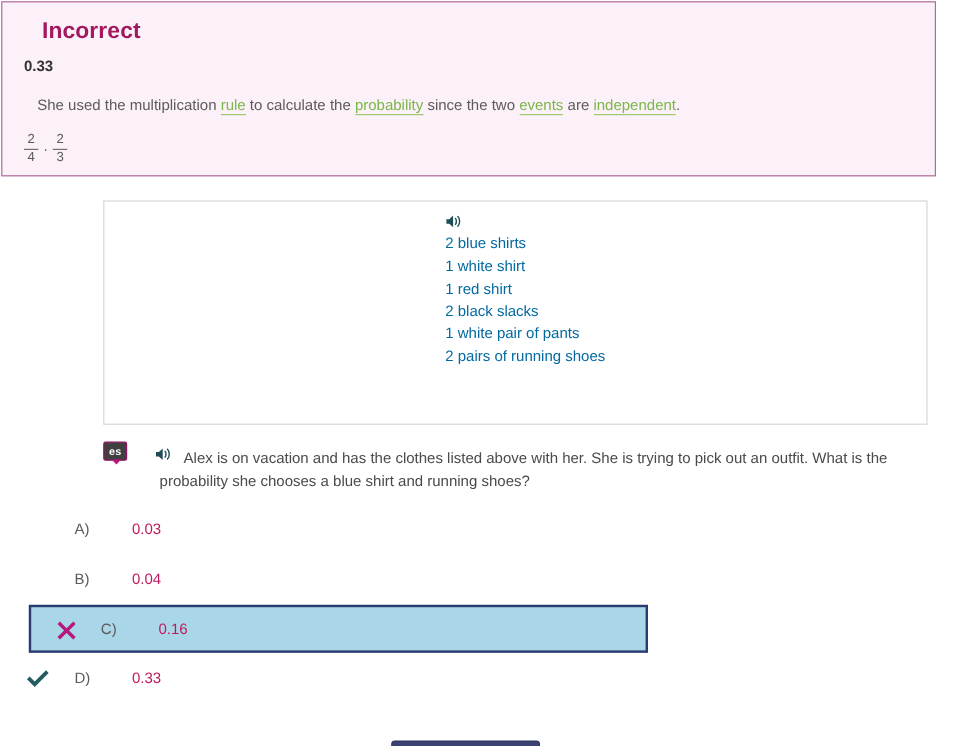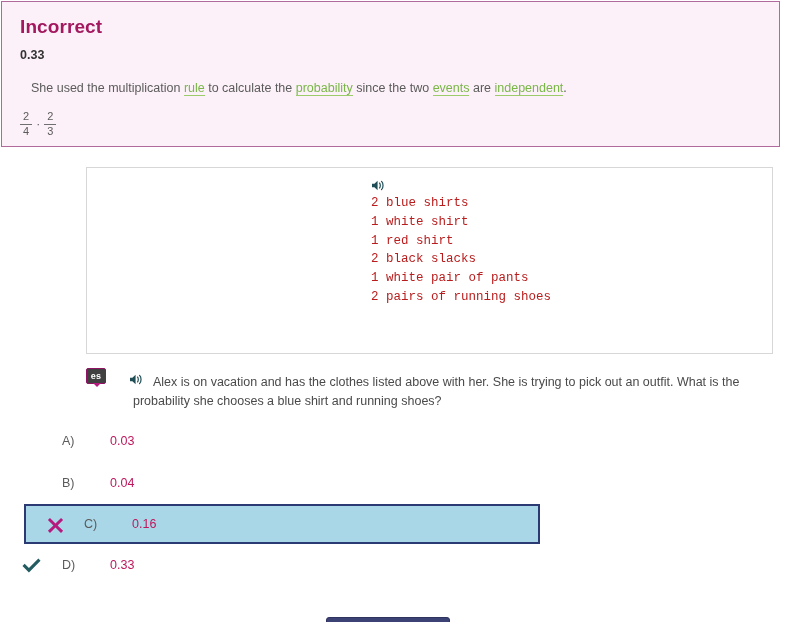--- a/index.html
+++ b/index.html
@@ -26,21 +26,21 @@
     box-sizing: border-box;
     background: #fcf1f8;
     border: 1px solid #b06a9c;
     padding: 14px 18px 0 18px;
   }
   .feedback-title {
     font-size: 19px;
     font-weight: bold;
     color: #a3185f;
     letter-spacing: 0.1px;
-    margin: 0 0 10px 0;
+    margin: 0 0 10px 15px;
     line-height: 22px;
   }
   .feedback-answer {
     font-size: 12.5px;
     font-weight: bold;
     color: #333333;
     margin: 0 0 17px 0;
     line-height: 15px;
   }
   .feedback-explanation {
@@ -104,24 +104,23 @@
     left: 284px;
     top: 8px;
   }
   .clothes-list {
     list-style: none;
     margin: 0;
     padding: 0;
   }
   .clothes-list li {
     font-size: 12.5px;
-    color: #b91c1c;
+    color: #0369a1;
     line-height: 18.8px;
     white-space: nowrap;
-    font-family: Liberation Mono, monospace;
   }
 
   
   .speaker-icon {
     display: inline-block;
     width: 15px;
     height: 13px;
     vertical-align: -2px;
   }
 

